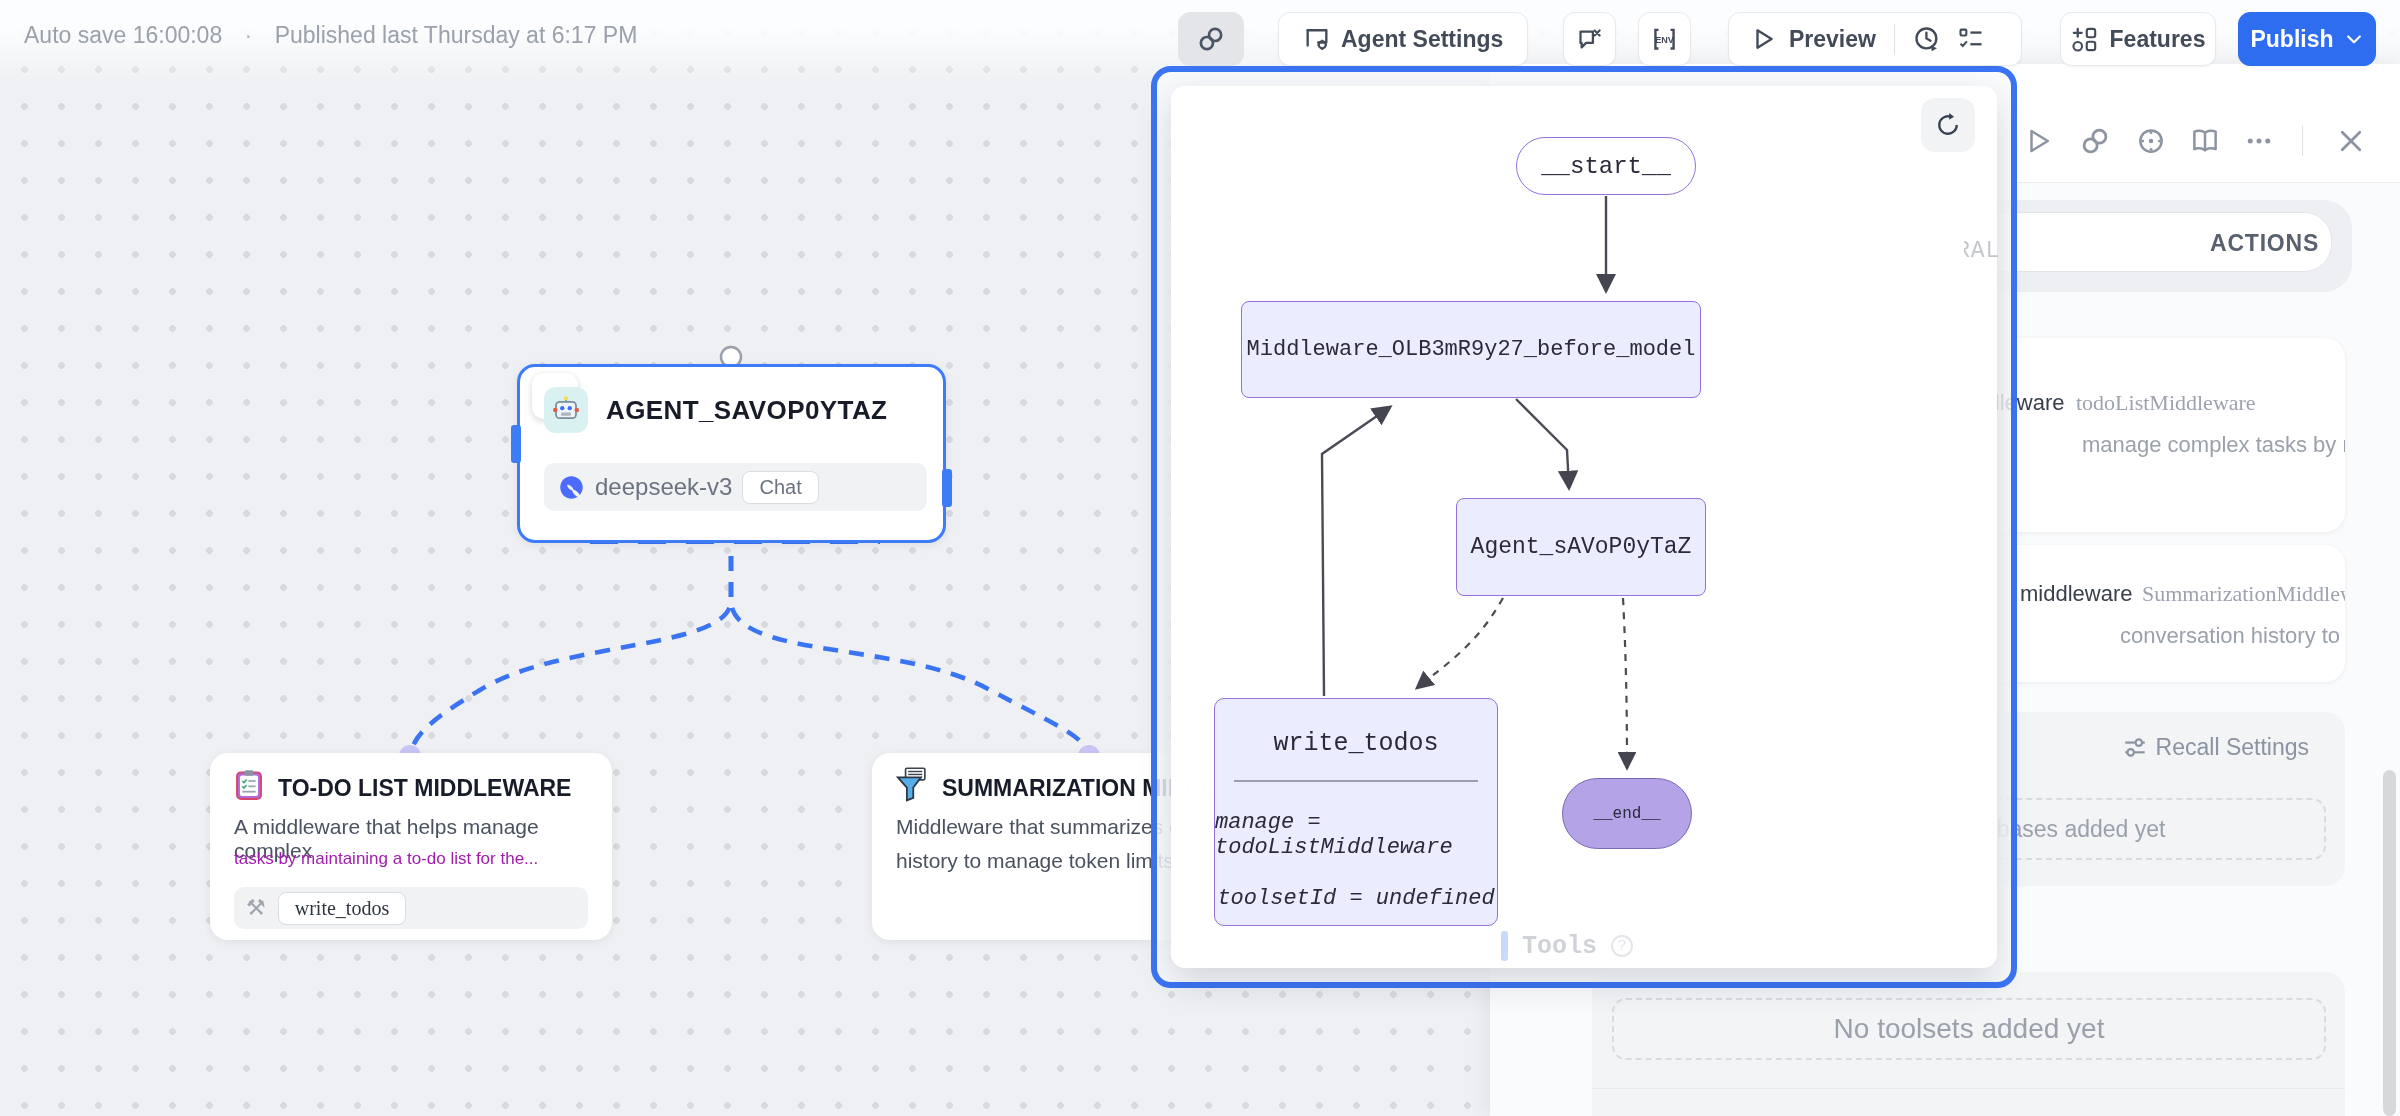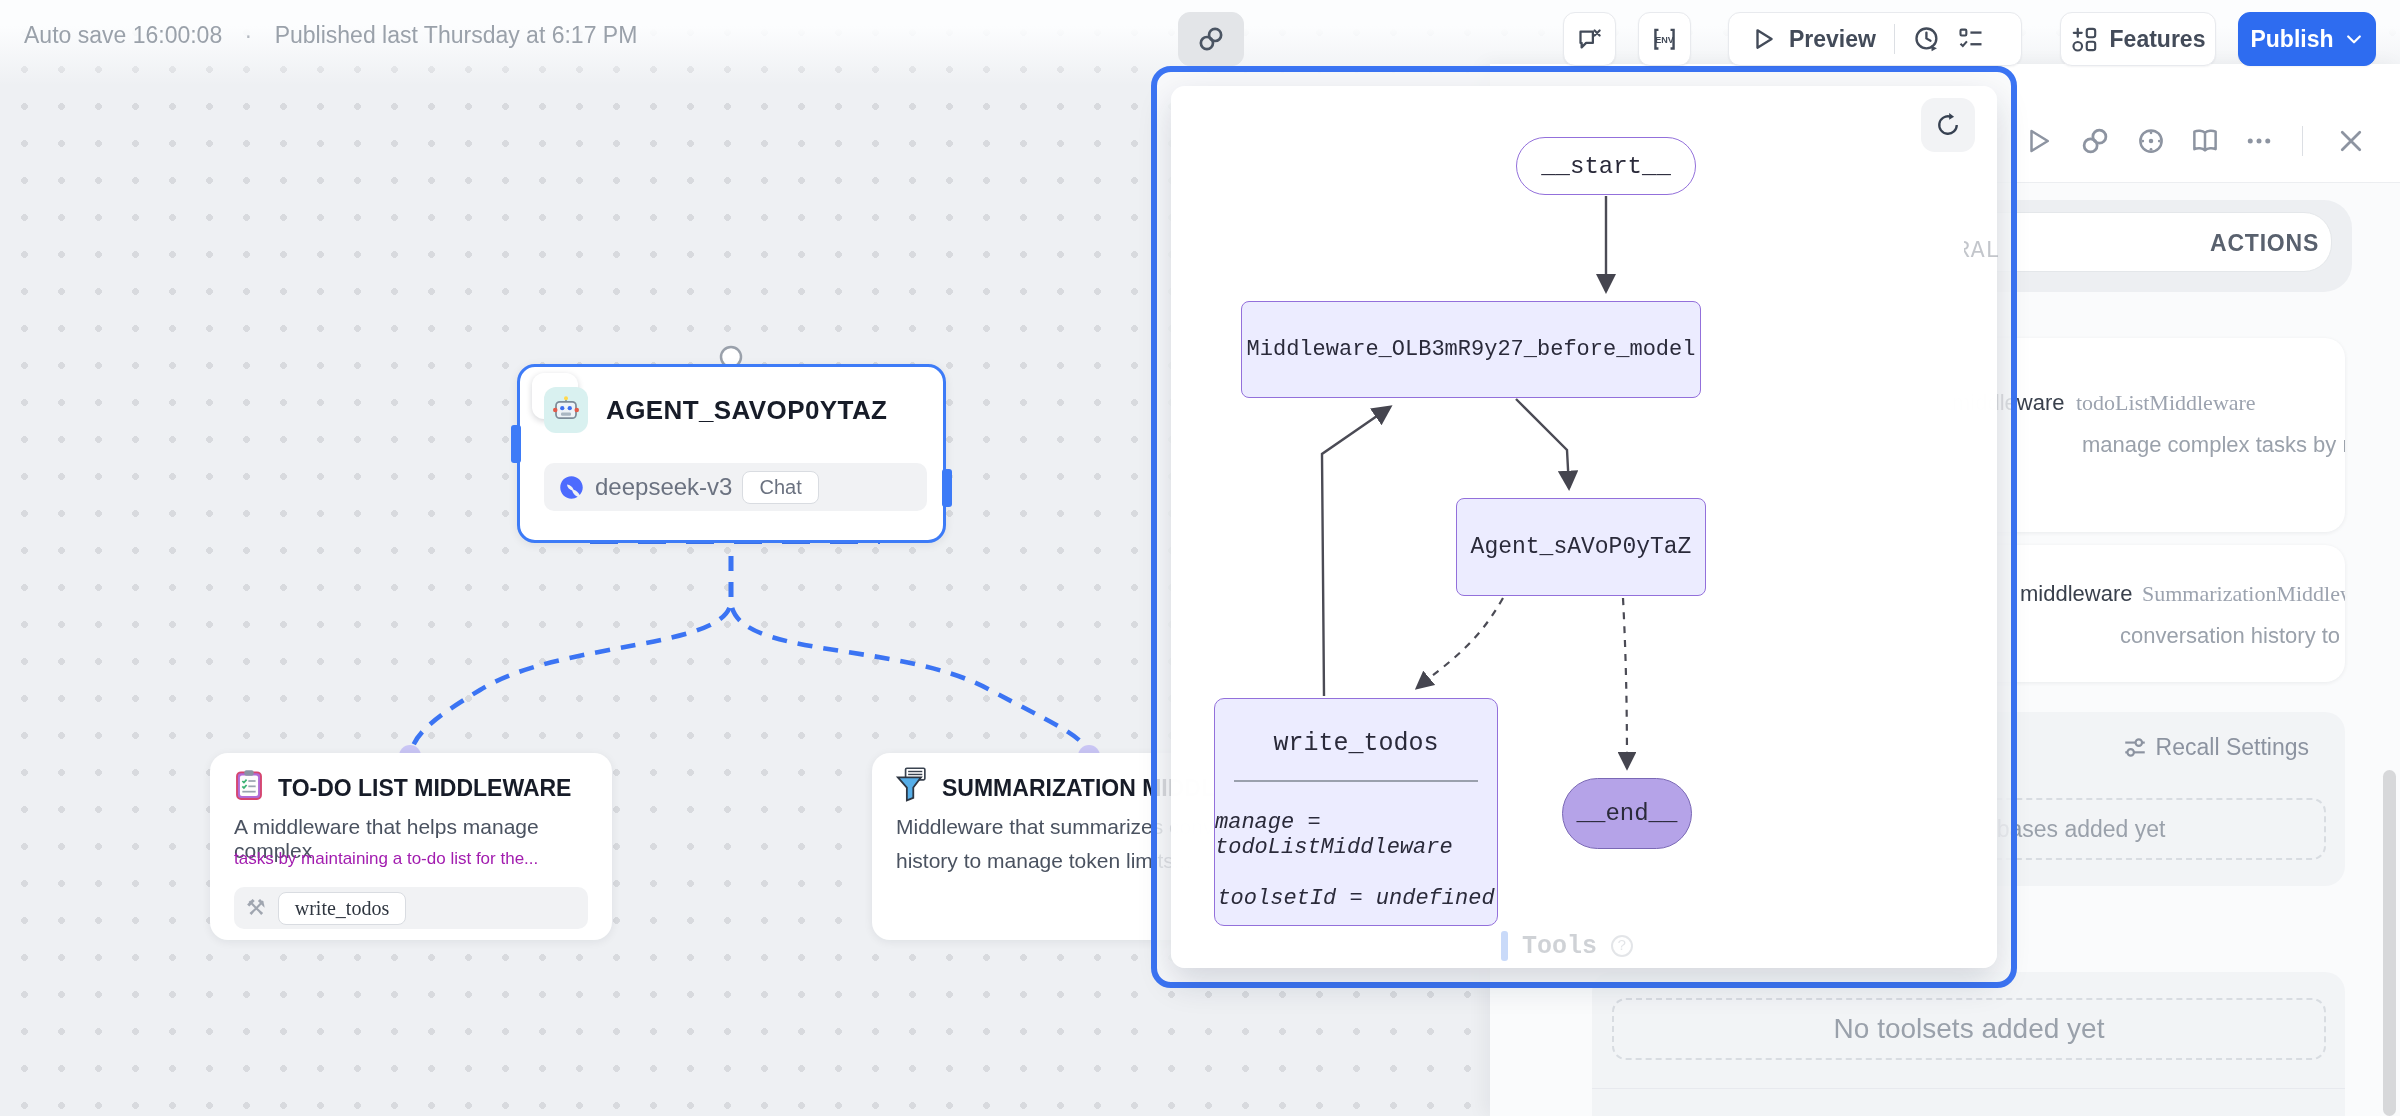--- a/index.html
+++ b/index.html
@@ -237,21 +237,21 @@
       </div>
       <div class="gnode" style="left:285px;top:412px;width:250px;height:98px;border-radius:8px;font-size:23px">
         <span>Agent_sAVoP0yTaZ</span>
       </div>
       <div class="gnode" style="left:43px;top:612px;width:284px;height:228px;border-radius:10px;flex-direction:column;justify-content:flex-start">
         <div style="font-size:25px;margin-top:30px">write_todos</div>
         <div style="width:244px;height:1.6px;background:#9aa0ad;margin-top:22px"></div>
         <div style="font-size:22px;font-style:italic;margin-top:28px">manage = todoListMiddleware</div>
         <div style="font-size:22px;font-style:italic;margin-top:26px">toolsetId = undefined</div>
       </div>
-      <div class="gnode stadium" style="left:391px;top:692px;width:130px;height:71px;background:#b5a3e8;border-color:#7a68b5;font-size:24px">
+      <div class="gnode stadium" style="left:391px;top:692px;width:130px;height:71px;background:#b5a3e8;border-color:#7a68b5;font-size:16px">
         <span>__end__</span>
       </div>
 
       <div class="abs faint" style="left:330px;top:845px;display:flex;align-items:center;gap:14px">
         <div style="width:7px;height:30px;background:#5b8def;border-radius:3px"></div>
         <span style="font-size:25px;font-weight:800;color:#6e7683">Tools</span>
         <span style="width:22px;height:22px;border:2px solid #aab0ba;border-radius:50%;color:#aab0ba;font-size:15px;display:flex;align-items:center;justify-content:center">?</span>
       </div>
       <div class="abs" style="left:793px;top:152px;width:36px;overflow:hidden;direction:rtl;white-space:nowrap;opacity:.4;font-size:23px;letter-spacing:.8px;color:#6b7280">
         <span>GENERAL</span>
@@ -265,20 +265,34 @@
     <span>Published last Thursday at 6:17 PM</span>
   </div>
 
   <div class="tbtn" style="left:1178px;width:66px;background:#e3e5e8;border-color:#e3e5e8;box-shadow:none">
     <svg width="28" height="28" viewBox="0 0 24 24">
         <circle cx="8.5" cy="15.5" r="5.2" fill="none" stroke="#4b5563" stroke-width="2.3"></circle>
         <circle cx="15.5" cy="8.5" r="5.2" fill="none" stroke="#4b5563" stroke-width="2.3"></circle>
       </svg>
   </div>
 
+  <div class="tbtn" style="left:1278px;padding:0 24px">
+    <svg width="28" height="28" viewBox="0 0 24 24">
+      <path d="M4 4.5 H20 V15 H13" fill="none" stroke="#434b59" stroke-width="2" stroke-linecap="round" stroke-linejoin="round"></path>
+      <path d="M4 4.5 V17.5" stroke="#434b59" stroke-width="2" stroke-linecap="round"></path>
+      <circle cx="16.5" cy="17" r="3" fill="none" stroke="#434b59" stroke-width="1.8"></circle>
+      <g stroke="#434b59" stroke-width="1.6">
+          <line x1="16.5" y1="12.6" x2="16.5" y2="14"></line>
+          <line x1="16.5" y1="20" x2="16.5" y2="21.4"></line>
+          <line x1="12.4" y1="17" x2="13.8" y2="17"></line>
+          <line x1="19.2" y1="17" x2="20.6" y2="17"></line>
+        </g>
+    </svg>
+    <span>Agent Settings</span>
+  </div>
 
   <div class="tbtn" style="left:1563px;width:53px">
     <svg width="27" height="27" viewBox="0 0 24 24">
       <path d="M4 5 H15 V15 H9 L5 19 V15 H4 Z" fill="none" stroke="#434b59" stroke-width="2" stroke-linejoin="round"></path>
       <path d="M16.5 4 L21 8.5 M21 4 L16.5 8.5" stroke="#434b59" stroke-width="2" stroke-linecap="round"></path>
     </svg>
   </div>
 
   <div class="tbtn" style="left:1638px;width:53px">
     <svg width="29" height="29" viewBox="0 0 24 24">

